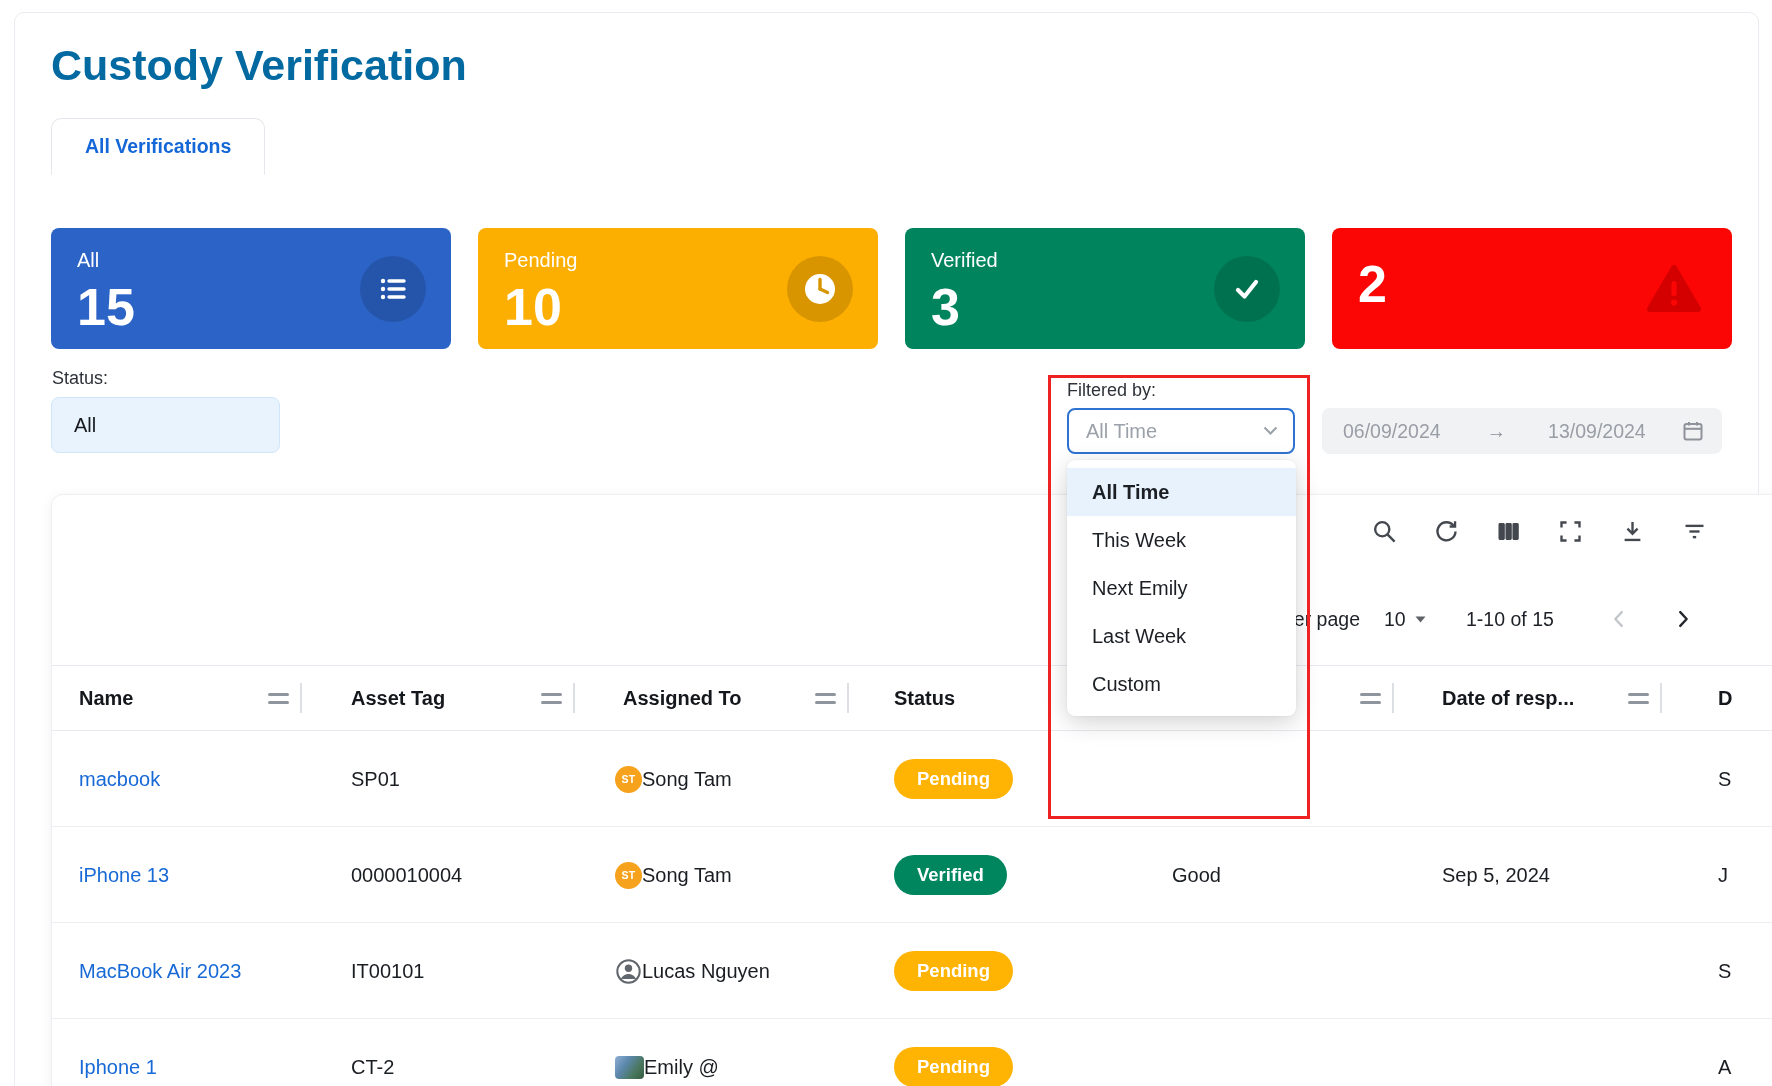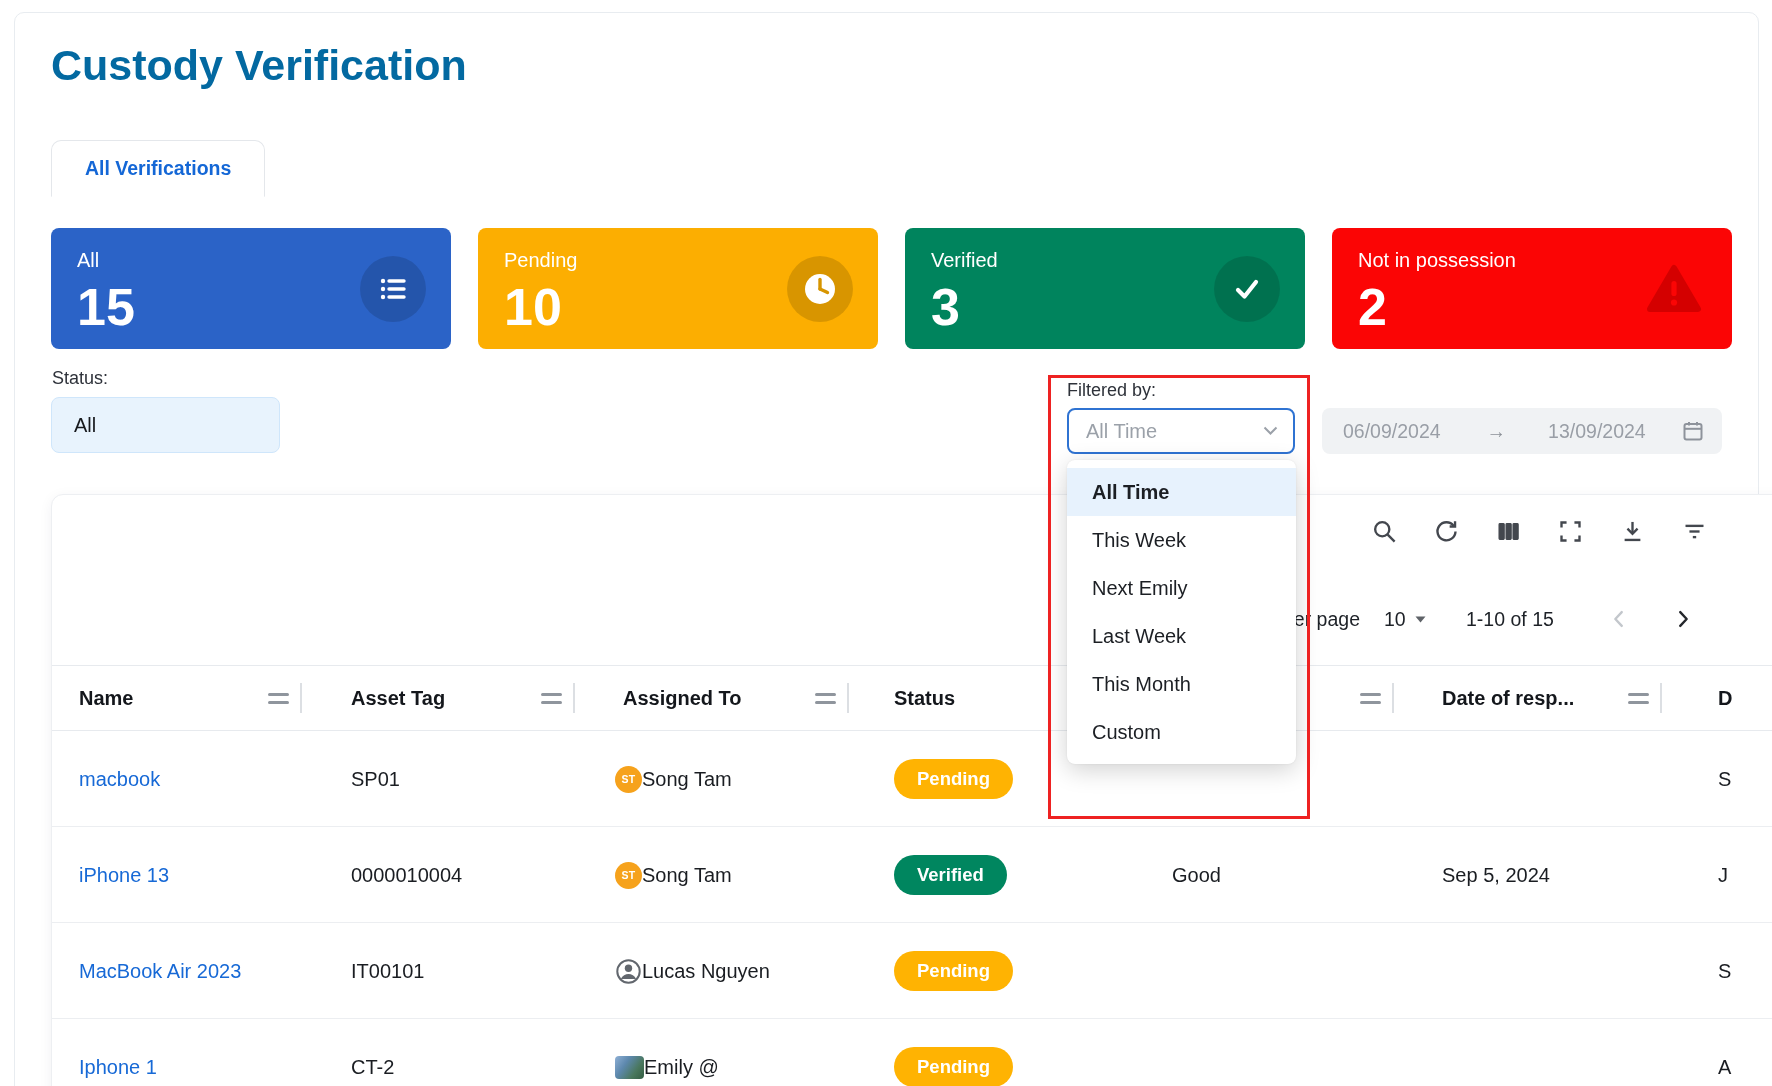--- a/index.html
+++ b/index.html
@@ -9,21 +9,21 @@
     background:#ffffff; color:#1a1d22;
     font-family:"Liberation Sans","DejaVu Sans",sans-serif;
   }
   .panel { position:absolute; left:14px; top:12px; right:13px; height:1200px;
     background:#fff; border:1px solid #e8ecf0; border-radius:10px; }
 
   .page-title { position:absolute; left:51px; top:41px; margin:0; z-index:2;
     font-size:43px; font-weight:700; color:#0369a1; }
 
   
-  .tabs { position:absolute; left:51px; top:140px; display:flex; z-index:2; }
+  .tabs { position:absolute; left:51px; top:118px; display:flex; z-index:2; }
   .tab { height:57px; padding:0 33px; display:flex; align-items:center;
     font-size:19.5px; color:#202530; background:#f4f6f8;
     border:1px solid #e4e7eb; border-radius:10px 10px 0 0; cursor:pointer; }
   .tab.active { background:#fff; color:#1467d6; font-weight:700; border-bottom-color:#fff; }
 
   
   .cards { position:absolute; left:51px; top:228px; width:1681px; display:flex; gap:27px; z-index:2; }
   .card { flex:1; height:121px; border-radius:8px; position:relative;
     color:#fff; padding:21px 26px; cursor:pointer; }
   .card-all { background:#2b63c7; }
@@ -155,21 +155,20 @@
   <div class="card card-verified">
     <div class="card-label">Verified</div>
     <div class="card-value">3</div>
     <div class="card-icon">
       <svg width="38" height="38" viewBox="0 0 38 38" fill="none">
         <polyline points="10,20 16.5,26.5 28,12" stroke="#fff" stroke-width="4.2" stroke-linecap="round" stroke-linejoin="round"></polyline>
       </svg>
     </div>
   </div>
   <div class="card card-notpos">
-    <div class="card-label">Not in possession</div>
     <div class="card-value">2</div>
     <div class="card-icon">
       <svg width="56" height="50" viewBox="0 0 56 50">
         <path d="M28 4 L52 45 H4 Z" fill="#d40000" stroke="#d40000" stroke-width="6" stroke-linejoin="round"></path>
         <rect x="25.4" y="17" width="5.2" height="15" rx="2.6" fill="#fb0505"></rect>
         <circle cx="28" cy="38.5" r="3.1" fill="#fb0505"></circle>
       </svg>
     </div>
   </div>
 </div>
@@ -201,21 +200,20 @@
         <line x1="16" y1="3" x2="16" y2="6.5"></line>
     </svg>
   </span>
 </div>
 
 <div class="dropdown-panel">
   <div class="dd-item selected">All Time</div>
   <div class="dd-item">This Week</div>
   <div class="dd-item">Next Emily</div>
   <div class="dd-item">Last Week</div>
-  <div class="dd-item">This Month</div>
   <div class="dd-item">Custom</div>
 </div>
 
 <div class="annotation-rect"></div>
 
 <div class="table-card">
 
   <div class="toolbar">
     <span class="tool">
       <svg width="27" height="27" viewBox="0 0 24 24" fill="none" stroke-width="2.1">

